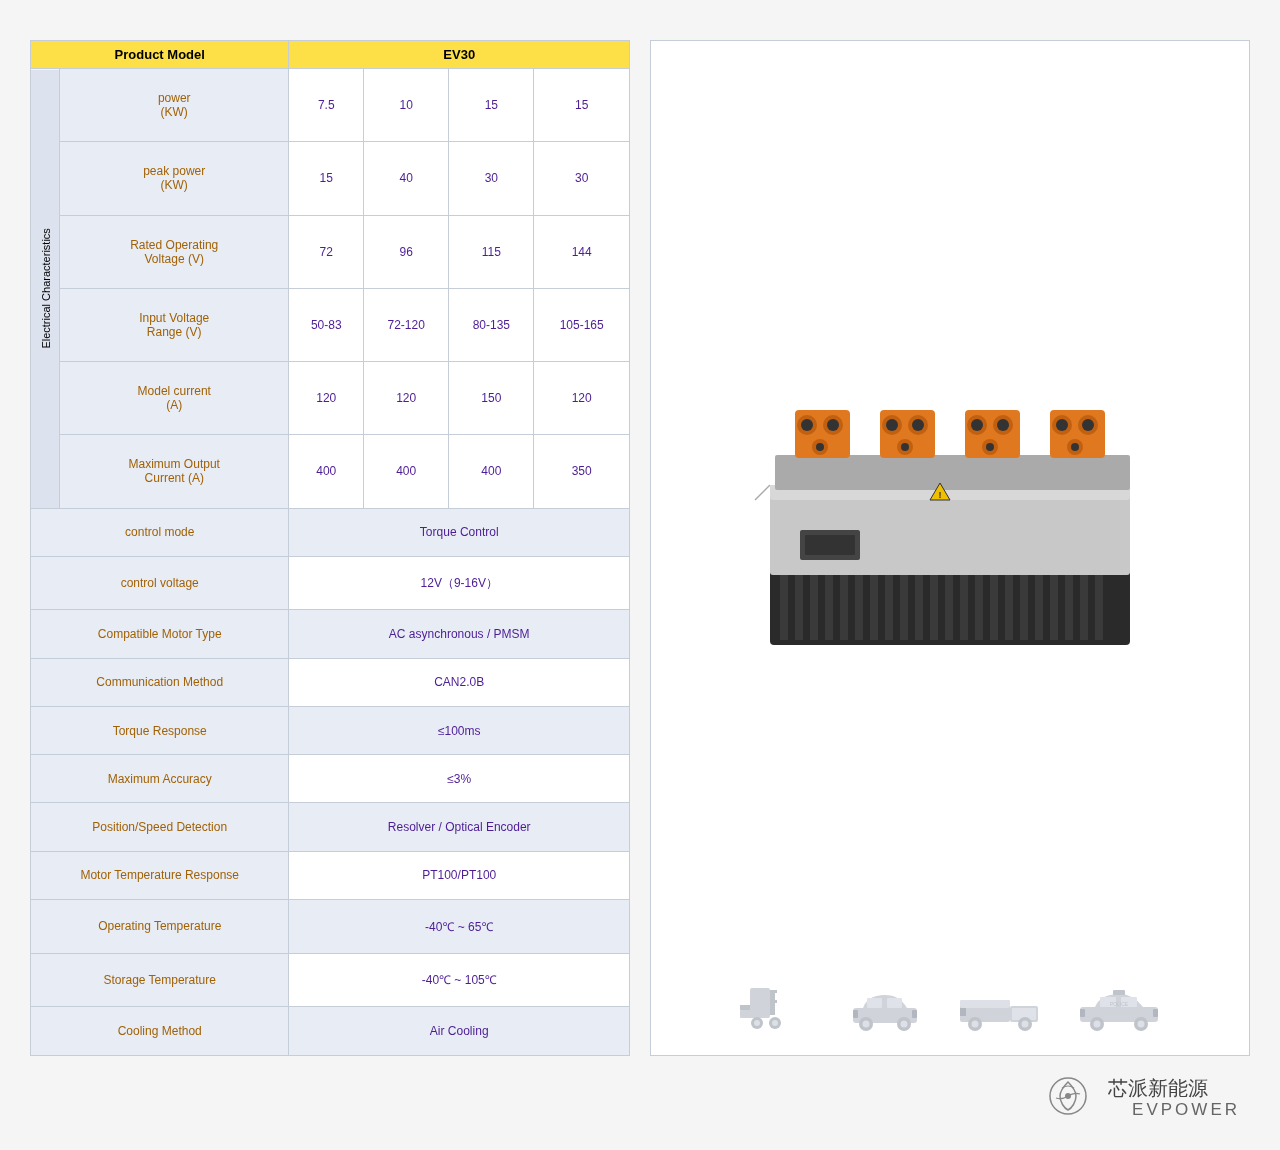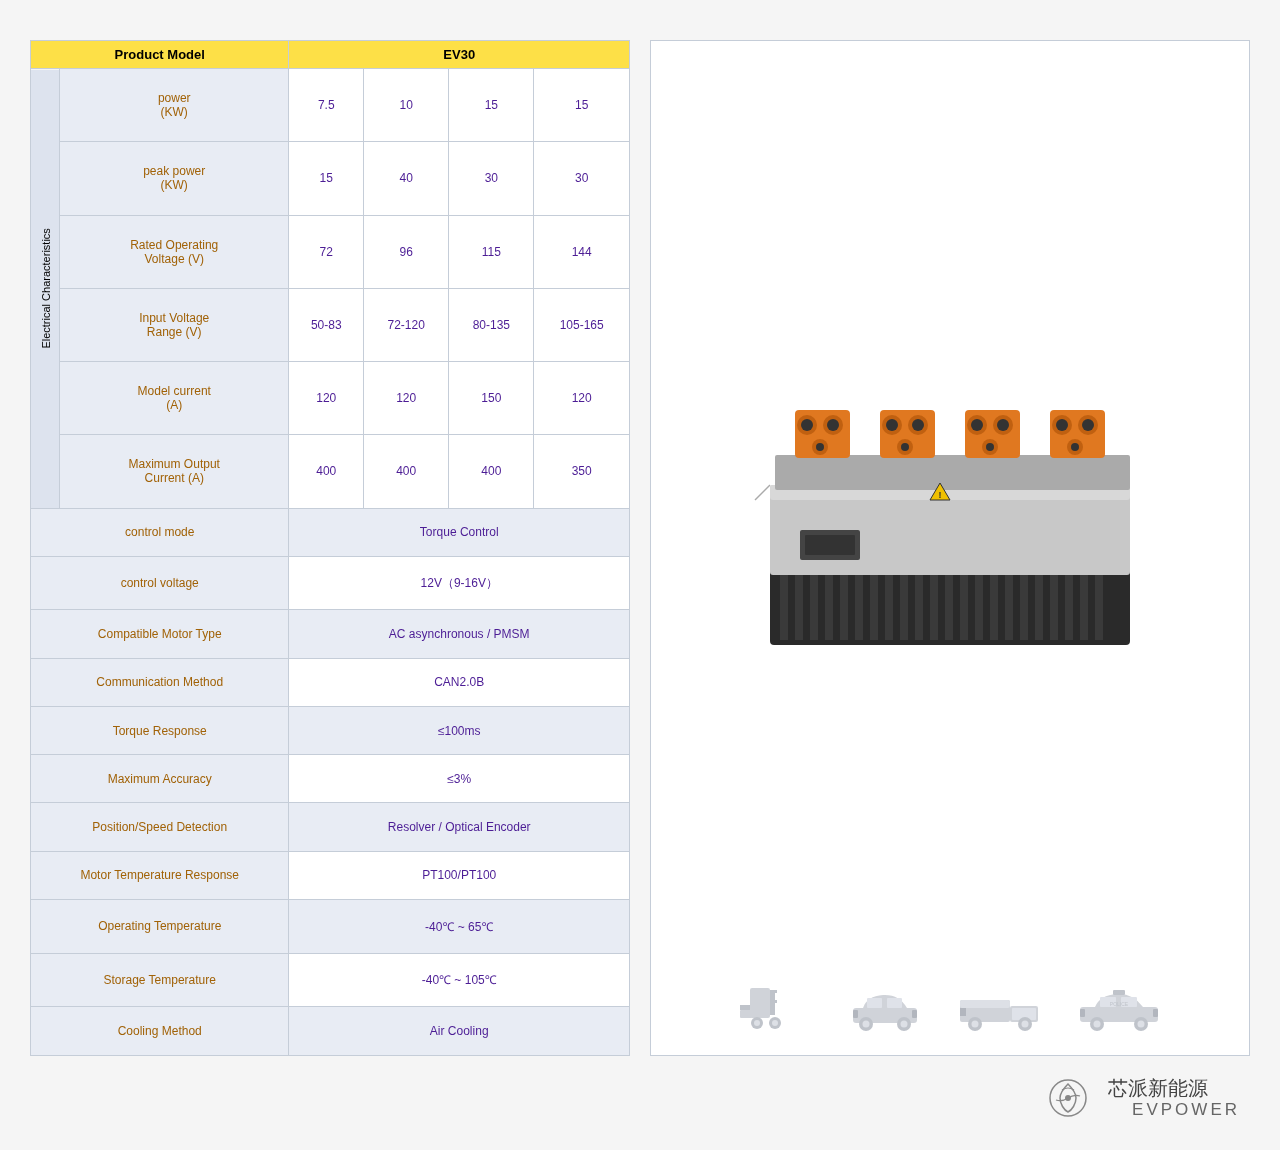--- a/index.html
+++ b/index.html
@@ -101,21 +101,20 @@
     
     .footer {
       display: flex;
       justify-content: flex-end;
       align-items: center;
       margin-top: 20px;
       padding-right: 10px;
     }
     .brand-logo {
       display: flex;
-      align-items: center;
       gap: 20px;
     }
     .brand-icon {
       width: 40px;
       height: 40px;
     }
     .brand-text {
       display: flex;
       flex-direction: column;
       line-height: 1.2;

